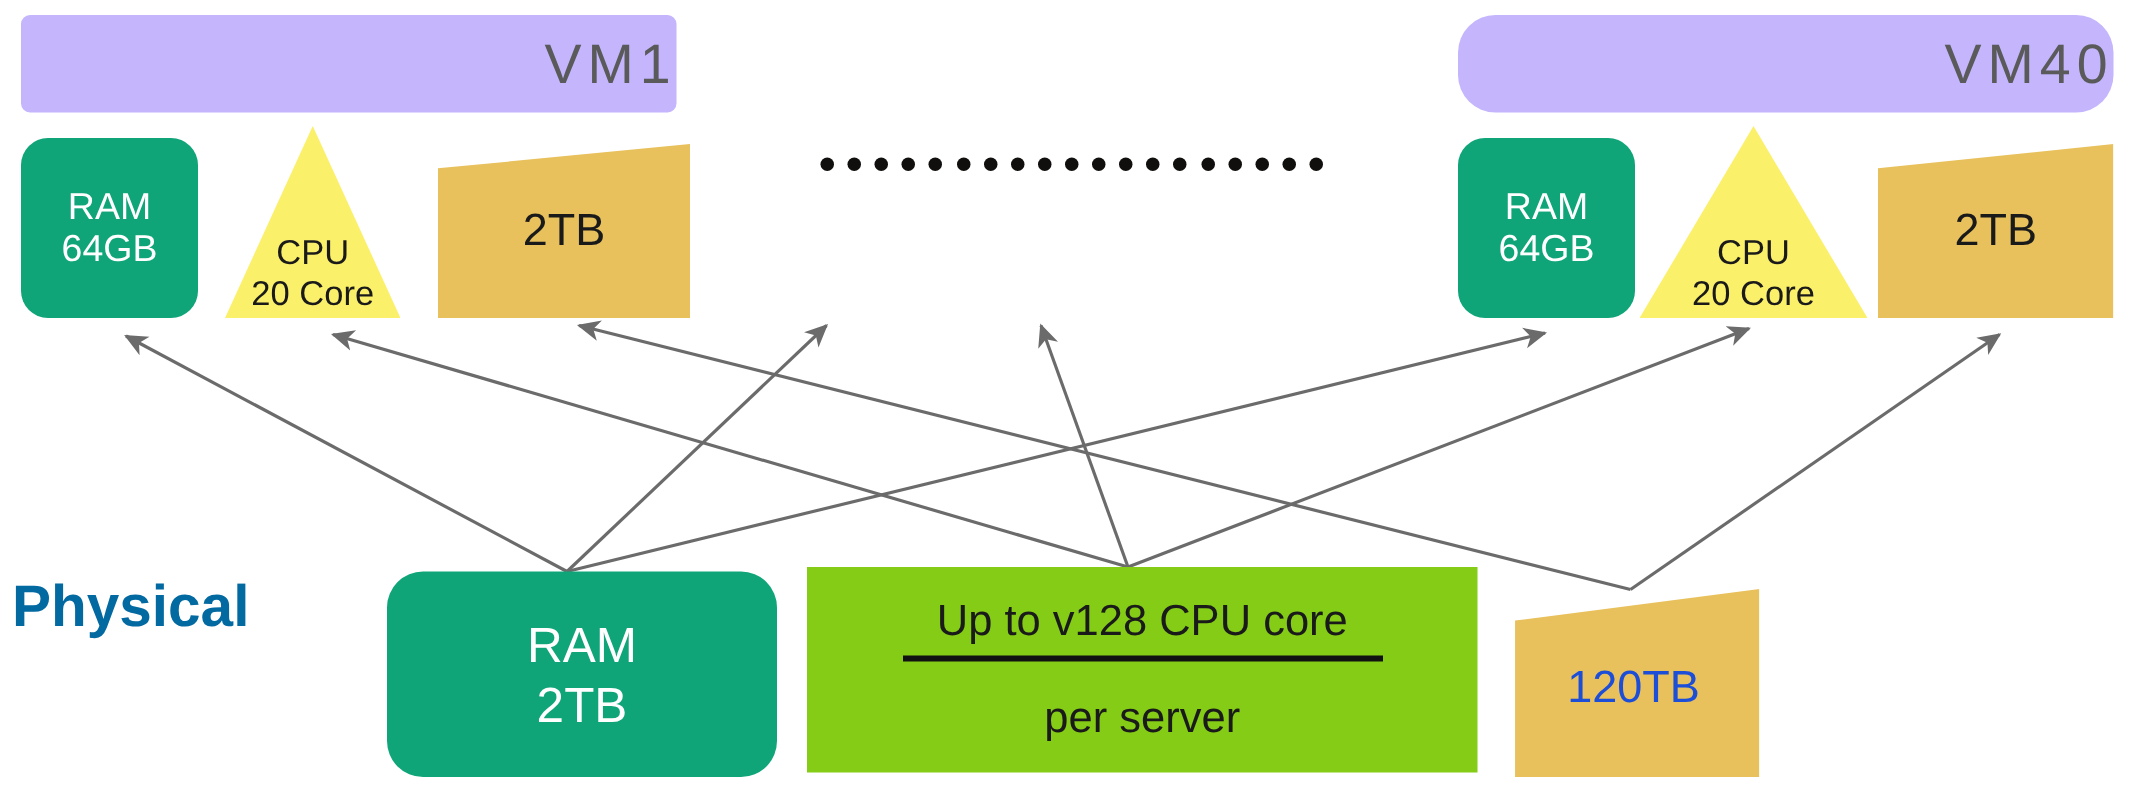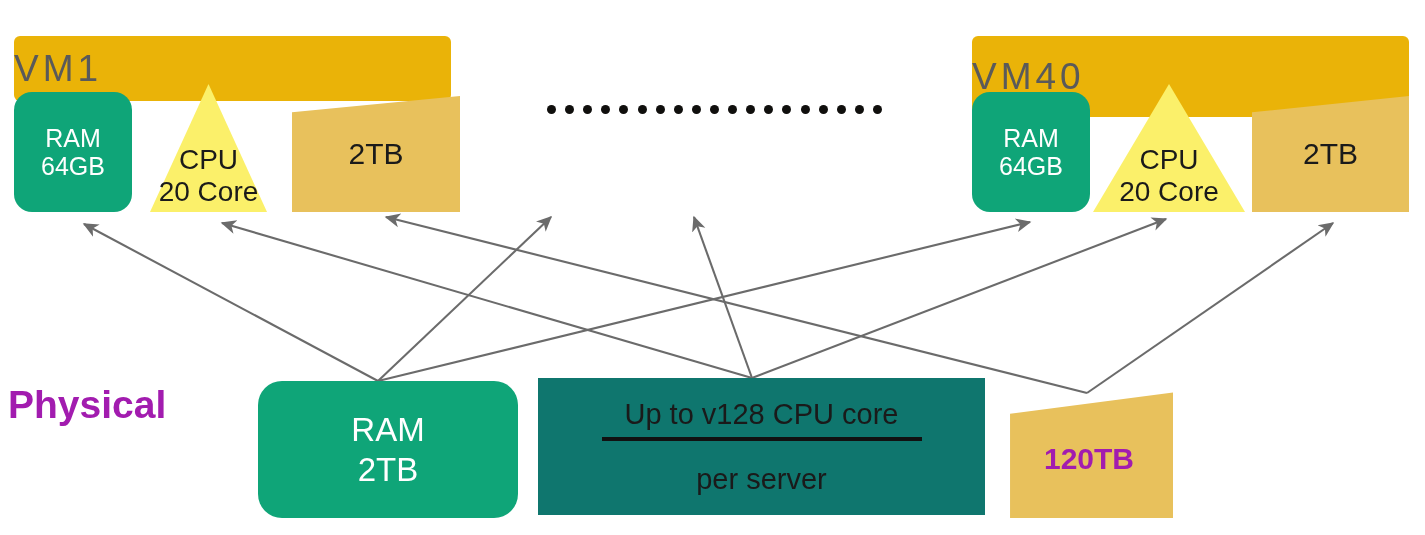--- a/index.html
+++ b/index.html
@@ -7,28 +7,27 @@
     width:1425px;height:535px;
     background:#ffffff;
     font-family:"Liberation Sans", sans-serif;
     overflow:hidden;
   }
   #stage{position:relative;width:1425px;height:535px;}
 
   
   .vm-header{
     position:absolute;
-    background:#eab308;
+    background:#c4b5fd;
     border-radius:6px;
-    display:flex;align-items:center;justify-content:flex-start;
+    display:flex;align-items:center;justify-content:flex-end;
     color:#5a5a5a;
     font-size:37px;
     letter-spacing:4px;
     font-weight:400;
-    margin-top:26px;
   }
 
   
   .ram-box{
     position:absolute;
     background:#0fa578;
     border-radius:18px;
     display:flex;flex-direction:column;
     align-items:center;justify-content:center;
     color:#ffffff;
@@ -43,21 +42,21 @@
   .cpu-tri .tri-shape{
     position:absolute;inset:0;
     background:#fbf06a;
     clip-path:polygon(50% 0%, 100% 100%, 0% 100%);
   }
   .cpu-tri .tri-label{
     position:absolute;
     left:0;right:0;bottom:4px;
     text-align:center;
     color:#1a1a1a;
-    font-size:28px;
+    font-size:23px;
     line-height:1.15;
     white-space:nowrap;
   }
 
   
   .store{
     position:absolute;
     display:flex;align-items:center;justify-content:center;
   }
   .store .store-shape{
@@ -76,21 +75,21 @@
     display:flex;align-items:center;justify-content:space-between;
   }
   .dots .dot{
     width:9px;height:9px;border-radius:50%;
     background:#100f0d;
   }
 
   
   .pm-label{
     position:absolute;
-    color:#a21caf;
+    color:#0369a1;
     font-weight:bold;
     font-size:39px;
     line-height:1.28;
     white-space:nowrap;
   }
 
   
   .pm-ram{
     position:absolute;
     background:#0fa578;
@@ -98,21 +97,21 @@
     display:flex;flex-direction:column;
     align-items:center;justify-content:center;
     color:#ffffff;
     font-size:33px;
     line-height:1.2;
   }
 
   
   .pm-cpu{
     position:absolute;
-    background:#0f766e;
+    background:#84cc16;
     display:flex;flex-direction:column;
     align-items:center;justify-content:center;
     color:#1a1a1a;
     font-size:29px;
   }
   .pm-cpu .frac-top{padding:0 0 4px 0;}
   .pm-cpu .frac-bar{
     height:4px;background:#111111;
     width:320px;margin:2px 0 4px 0;
   }
@@ -122,22 +121,22 @@
   .pm-store{
     position:absolute;
   }
   .pm-store .pm-store-shape{
     position:absolute;inset:0;
     background:#e8c15c;
   }
   .pm-store .pm-store-label{
     position:absolute;inset:0;
     display:flex;align-items:center;justify-content:center;
-    color:#a21caf;font-size:30px;
-    padding-top:14px;box-sizing:border-box;font-weight:bold;
+    color:#1d4ed8;font-size:30px;
+    padding-top:14px;box-sizing:border-box;
   }
 
   
   #arrows{position:absolute;left:0;top:0;width:1425px;height:535px;}
 </style>
 </head>
 <body>
 
 <div id="stage">
 
@@ -200,21 +199,21 @@
     <span class="dot"></span>
     <span class="dot"></span>
     <span class="dot"></span>
     <span class="dot"></span>
     <span class="dot"></span>
     <span class="dot"></span>
     <span class="dot"></span>
     <span class="dot"></span>
   </div>
 
-  <div class="vm-header" style="left:972px;top:10px;width:437px;height:81px;">
+  <div class="vm-header" style="left:972px;top:10px;width:437px;height:65px;border-radius:25px;">
     <span>VM40</span>
   </div>
 
   <div class="ram-box vm" style="left:972px;top:92px;width:118px;height:120px;">
     <span>RAM</span>
     <span>64GB</span>
   </div>
 
   <div class="cpu-tri" style="left:1093px;top:84px;width:152px;height:128px;">
     <div class="tri-shape"></div>

